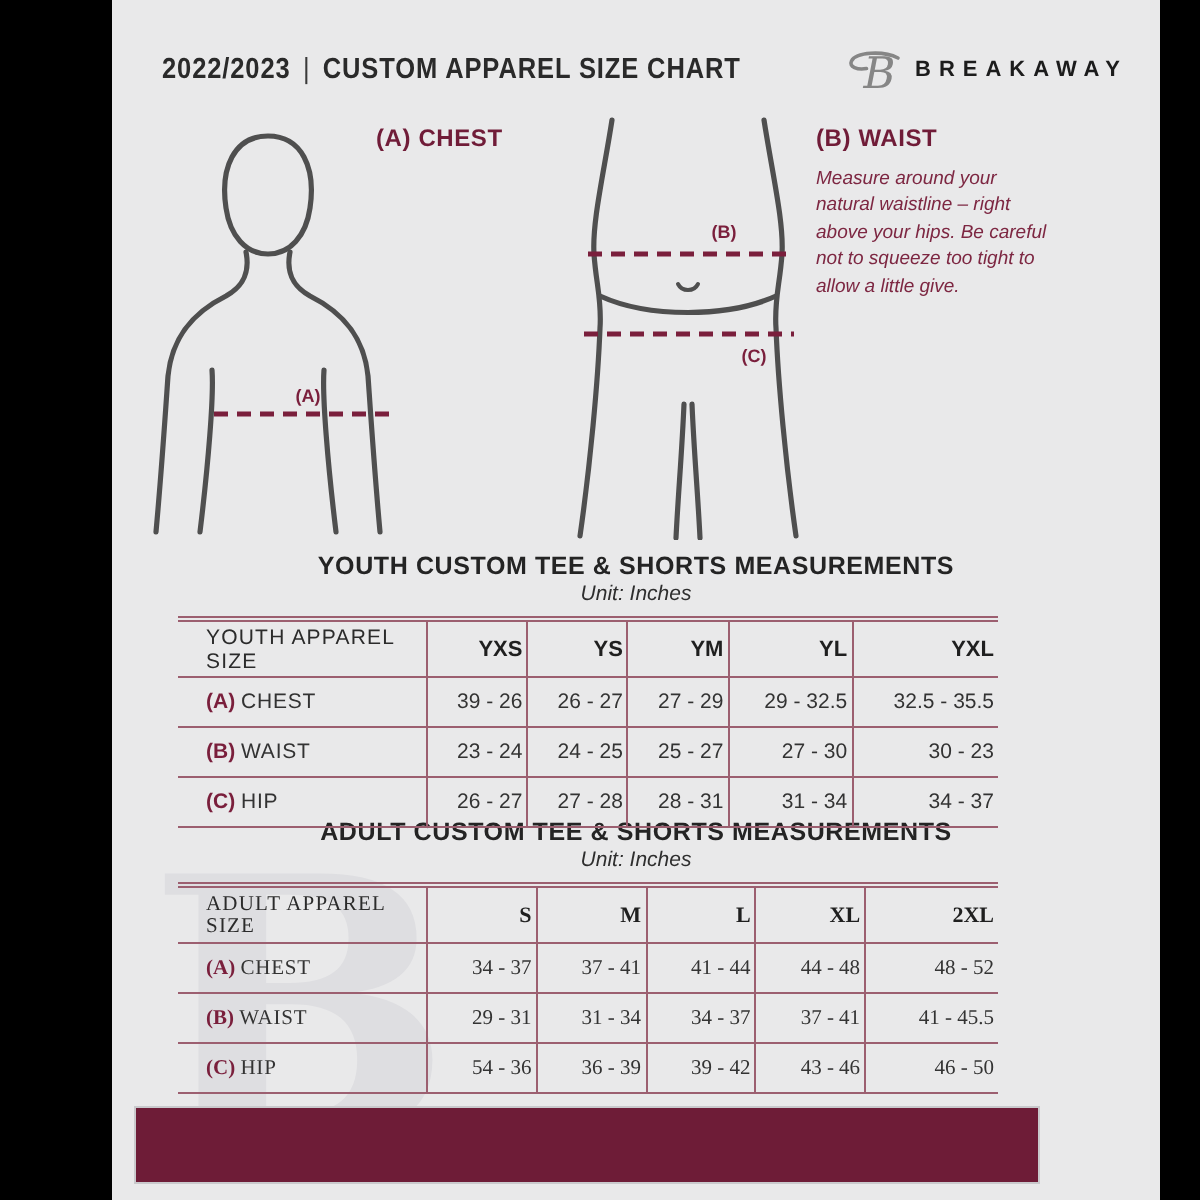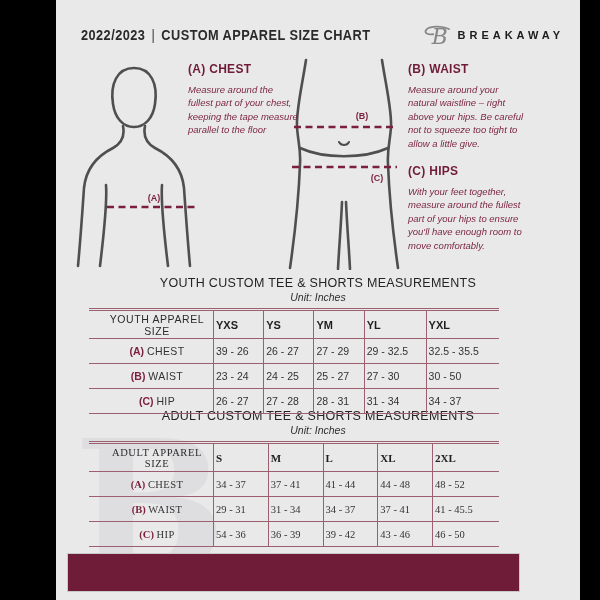--- a/index.html
+++ b/index.html
@@ -32,35 +32,35 @@
   .dash{fill:none;stroke:#7a1f3c;stroke-width:2.6;stroke-dasharray:7 4.5;}
   .dash-label{font-family:"Liberation Sans",sans-serif;font-size:9px;font-weight:bold;fill:#7a1f3c;}
   
   .measure-block{position:absolute;}
   .m-chest{left:132px;top:62px;width:110px;}
   .m-waist{left:352px;top:62px;width:116px;}
   .m-hips{left:352px;top:164px;width:116px;}
   .m-head{font-size:12px;font-weight:bold;color:#701c38;letter-spacing:.3px;margin:0 0 7px 0;}
   .m-desc{font-size:9.5px;font-style:italic;color:#7d2742;line-height:1.42;margin:0;}
   
-  .tbl-title{position:absolute;width:100%;text-align:center;font-weight:normal;
+  .tbl-title{position:absolute;width:100%;text-align:center;font-weight:bold;
     font-size:12.5px;color:#242424;letter-spacing:.3px;}
   .tbl-unit{position:absolute;width:100%;text-align:center;font-style:italic;
     font-weight:normal;font-size:10.5px;color:#2e2e2e;}
   table.sizes{
     position:absolute;left:33px;width:410px;border-collapse:collapse;z-index:2;
     border-top:3px double #9c5f70;
   }
   table.sizes th, table.sizes td{
-    border:1px solid #9c5f70;font-size:10.5px;color:#333;text-align:left;
+    border:1px solid #9c5f70;font-size:10.5px;color:#333;text-align:right;
     height:22px;padding:1px 2px;background:transparent;
   }
   table.sizes th{height:25px;}
   table.sizes th:first-child, table.sizes td:first-child{
-    border-left:none;text-align:center;padding-left:14px;width:108px;
+    border-left:none;text-align:left;padding-left:14px;width:108px;
   }
   table.sizes th:last-child, table.sizes td:last-child{border-right:none;}
   table.sizes th{font-weight:bold;font-size:11px;color:#1f1f1f;}
   table.sizes th.lead{font-weight:400;font-size:10.5px;color:#2b2b2b;letter-spacing:.6px;}
   .rk{font-weight:bold;color:#7a1f3c;}
   .rl{color:#333;letter-spacing:.4px;}
   .t-youth{top:308px;}
   .t-adult{top:441px;font-family:Liberation Serif, serif;}
   .title-youth{top:276px;}
   .unit-youth{top:291px;}
@@ -113,29 +113,24 @@
     <path class="outline" d="M 58 146 C 57 170, 55 192, 54 213"></path>
     <path class="outline" d="M 62 146 C 63 170, 65 192, 66 213"></path>
     <line class="dash" x1="10" y1="71" x2="110" y2="71"></line>
     <text class="dash-label" x="78" y="63" text-anchor="middle">(B)</text>
     <line class="dash" x1="8" y1="111" x2="113" y2="111"></line>
     <text class="dash-label" x="93" y="125" text-anchor="middle">(C)</text>
   </svg>
 
   <div class="measure-block m-chest">
     <p class="m-head">(A) CHEST</p>
-    <p class="m-desc">Measure around the fullest part of your chest, keeping the tape measure parallel to the floor</p>
   </div>
   <div class="measure-block m-waist">
     <p class="m-head">(B) WAIST</p>
     <p class="m-desc">Measure around your natural waistline – right above your hips. Be careful not to squeeze too tight to allow a little give.</p>
-  </div>
-  <div class="measure-block m-hips">
-    <p class="m-head">(C) HIPS</p>
-    <p class="m-desc">With your feet together, measure around the fullest part of your hips to ensure you'll have enough room to move comfortably.</p>
   </div>
 
   <div class="watermark">B</div>
 
   <div class="tbl-title title-youth">YOUTH CUSTOM TEE &amp; SHORTS MEASUREMENTS</div>
   <div class="tbl-unit unit-youth">Unit: Inches</div>
   <table class="sizes t-youth">
     <tbody>
         <tr>
       <th class="lead">YOUTH APPAREL SIZE</th>
@@ -152,21 +147,21 @@
       <td>27 - 29</td>
       <td>29 - 32.5</td>
       <td>32.5 - 35.5</td>
     </tr>
     <tr>
       <td><span class="rk">(B)</span> <span class="rl">WAIST</span></td>
       <td>23 - 24</td>
       <td>24 - 25</td>
       <td>25 - 27</td>
       <td>27 - 30</td>
-      <td>30 - 50</td>
+      <td>30 - 23</td>
     </tr>
     <tr>
       <td><span class="rk">(C)</span> <span class="rl">HIP</span></td>
       <td>26 - 27</td>
       <td>27 - 28</td>
       <td>28 - 31</td>
       <td>31 - 34</td>
       <td>34 - 37</td>
     </tr>
   </tbody>

